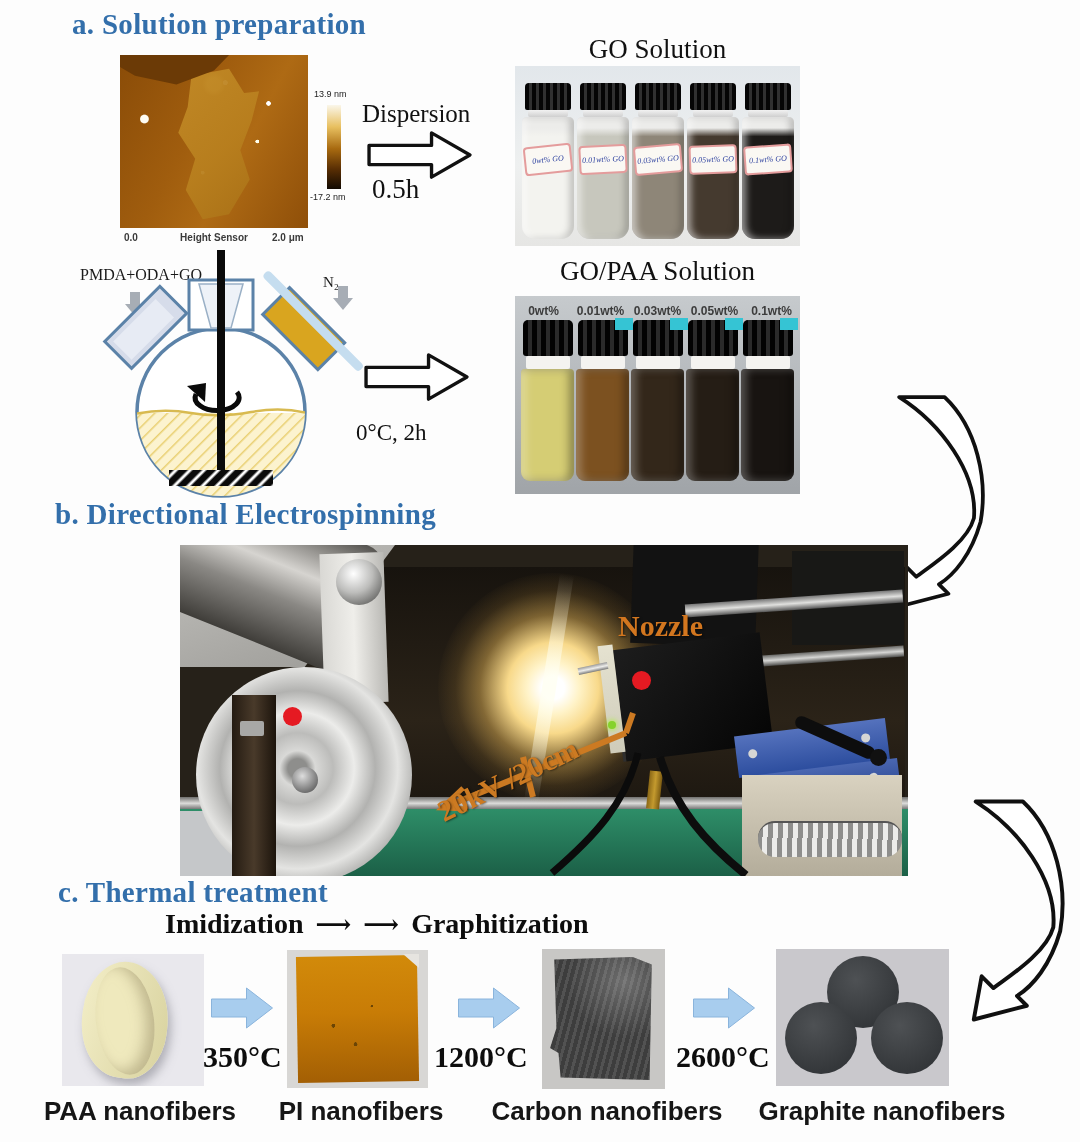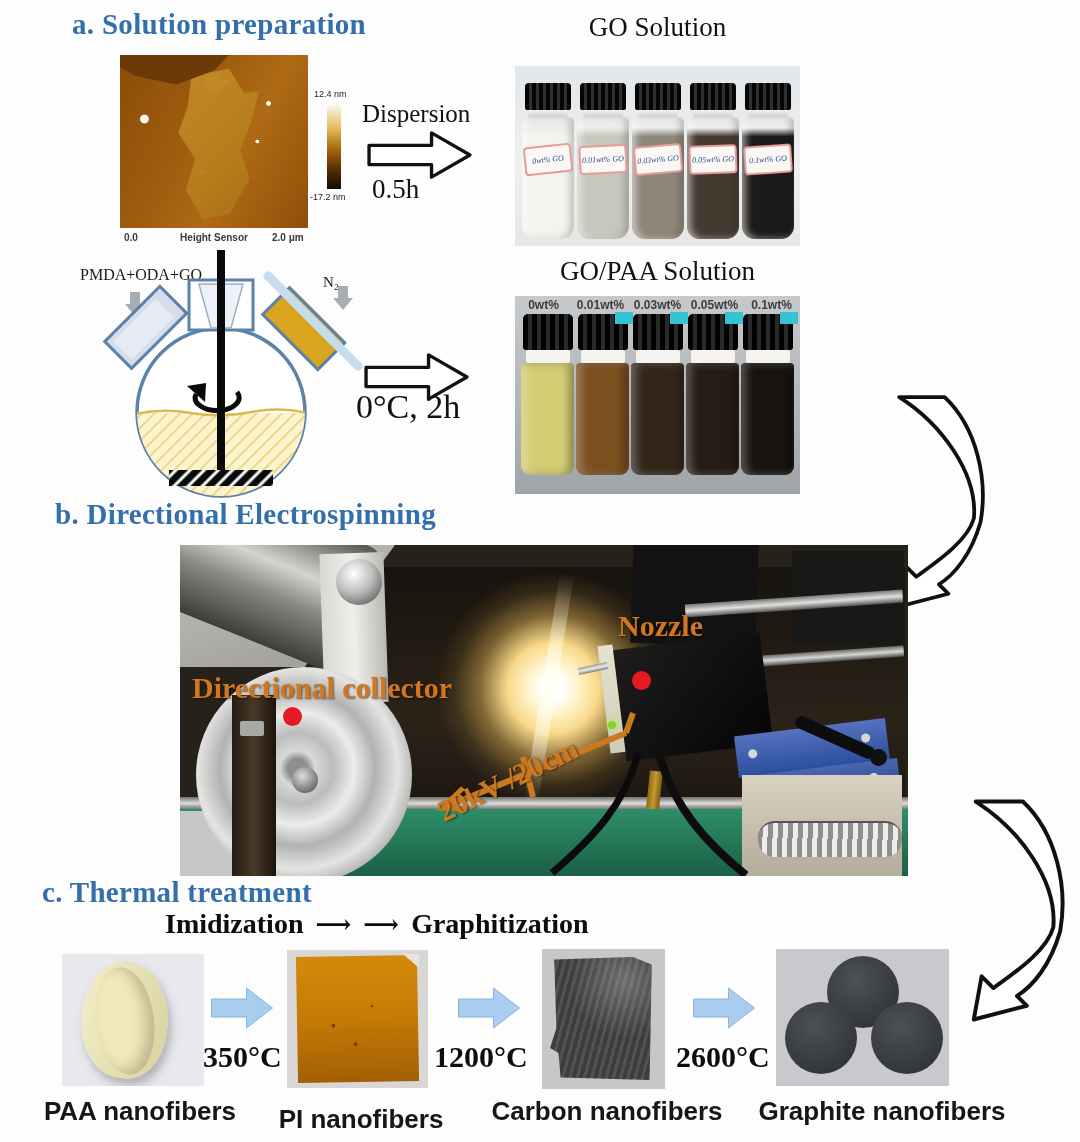--- a/index.html
+++ b/index.html
@@ -45,21 +45,21 @@
   .cap-a{width:46px;height:27px;border-radius:4px 4px 2px 2px;
     background:repeating-linear-gradient(90deg,#050505 0 4px,#303030 4px 7px);}
   .neck-a{width:40px;height:7px;border-radius:2px;background:linear-gradient(#f2f2f2,#cfcfcf);}
   .body-a{width:52px;height:122px;border-radius:5px 5px 13px 13px;
     background:linear-gradient(180deg,#ececea 0 9%, var(--liquid) 16%);
     box-shadow:inset 4px 0 7px rgba(255,255,255,.55), inset -4px 0 7px rgba(0,0,0,.22);}
   .label-a{position:absolute;top:62px;width:44px;height:25px;background:#faf8f3;border:2px solid #e49c9c;
     border-radius:4px;display:flex;align-items:center;justify-content:center;
     font:italic 8px "Liberation Serif",serif;color:#2b3f9e;overflow:hidden;white-space:nowrap;}
   .gopaa-photo{background:linear-gradient(180deg,#c6cacd,#a0a4a8);}
-  .wt-row{display:flex;justify-content:center;gap:2px;padding-top:2px;}
+  .wt-row{display:flex;justify-content:center;gap:2px;padding-top:8px;}
   .wt-lbl{width:55px;text-align:center;font:bold 12px "Liberation Sans",sans-serif;color:#3c3c3c;}
   .vial-b{width:53px;display:flex;flex-direction:column;align-items:center;position:relative;}
   .tape{position:absolute;top:-2px;right:-5px;width:18px;height:12px;background:#35c4d4;z-index:0;}
   .cap-b{width:50px;height:36px;border-radius:5px 5px 3px 3px;position:relative;z-index:1;
     background:repeating-linear-gradient(90deg,#020202 0 5px,#2a2a2a 5px 9px);}
   .shoulder-b{width:44px;height:13px;background:#f4f3f0;border-radius:2px;z-index:1;}
   .body-b{width:53px;height:112px;border-radius:4px 4px 9px 9px;background:var(--liquid);
     box-shadow:inset 5px 0 8px rgba(255,255,255,.28), inset -5px 0 8px rgba(0,0,0,.35);z-index:1;}
 
   
@@ -167,36 +167,36 @@
 
 <div class="abs sec-title" style="left:72px;top:8px;">a. Solution preparation</div>
 
 
 <div class="abs" style="left:120px;top:55px;width:260px;height:195px;">
   <div class="abs afm-img">
     <div class="abs flake-main"></div>
     <div class="abs flake-top"></div>
   </div>
   <div class="abs afm-bar"></div>
-  <div class="abs afm-scale" style="left:194px;top:34px;">12.4 nm</div>
+  <div class="abs afm-scale" style="left:194px;top:34px;">13.9 nm</div>
   <div class="abs afm-scale" style="left:190px;top:137px;">-17.2 nm</div>
   <div class="abs afm-axis" style="left:4px;top:177px;">0.0</div>
   <div class="abs afm-axis center" style="left:0;top:177px;width:188px;">Height Sensor</div>
   <div class="abs afm-axis" style="left:152px;top:177px;">2.0 μm</div>
 </div>
 
 
 <div class="abs serif" style="left:362px;top:100px;font-size:25px;">Dispersion</div>
 <svg class="abs outline-arrow" style="left:365px;top:130px;" width="110" height="50" viewBox="0 0 112 52">
     <use href="#outline-arrow-poly"></use>
   </svg>
 <div class="abs serif" style="left:372px;top:174px;font-size:27px;">0.5h</div>
 
 
-<div class="abs serif center" style="left:515px;top:12px;width:285px;font-size:27px;">GO Solution</div>
+<div class="abs serif center" style="left:515px;top:34px;width:285px;font-size:27px;">GO Solution</div>
 <div class="abs photo go-photo" style="left:515px;top:66px;width:285px;height:180px;">
   <div class="vial-row">
     <div class="vial-a" style="margin-top:10px;">
       <div class="cap-a"></div>
         <div class="neck-a"></div>
       <div class="body-a" style="--liquid: #f3f3ef;"></div>
       <div class="label-a" style="transform:rotate(-6deg);">0wt% GO</div>
     </div>
     <div class="vial-a" style="margin-top:4px;">
       <div class="cap-a"></div>
@@ -269,21 +269,21 @@
   <rect x="142" y="0" width="8" height="226" fill="#0a0a0a"></rect>
   <rect x="94" y="220" width="104" height="16" fill="url(#bladeHatch)"></rect>
   <path d="M162,142 A22,13 0 1 1 121,144" fill="none" stroke="#0a0a0a" stroke-width="5"></path>
   <polygon points="112,136 130,152 131,133" fill="#0a0a0a"></polygon>
 </svg>
 
 
 <svg class="abs outline-arrow" style="left:362px;top:352px;" width="110" height="50" viewBox="0 0 112 52">
     <use href="#outline-arrow-poly"></use>
   </svg>
-<div class="abs serif" style="left:356px;top:388px;font-size:34px;">0°C, 2h</div>
+<div class="abs serif" style="left:356px;top:420px;font-size:23px;">0°C, 2h</div>
 
 
 <div class="abs serif center" style="left:515px;top:256px;width:285px;font-size:27px;">GO/PAA Solution</div>
 <div class="abs photo gopaa-photo" style="left:515px;top:296px;width:285px;height:198px;">
   <div class="wt-row">
     <div class="wt-lbl">0wt%</div>
     <div class="wt-lbl">0.01wt%</div>
     <div class="wt-lbl">0.03wt%</div>
     <div class="wt-lbl">0.05wt%</div>
     <div class="wt-lbl">0.1wt%</div>
@@ -373,34 +373,33 @@
   <svg class="abs" style="left:0;top:0;" width="728" height="331">
     <path d="M458,208 C446,258 414,292 372,328" fill="none" stroke="#0b0b0b" stroke-width="7"></path>
     <path d="M480,212 C494,262 526,298 566,330" fill="none" stroke="#0d0d0d" stroke-width="8"></path>
   </svg>
   <svg class="abs" style="left:0;top:0;" width="728" height="331">
     <line x1="265" y1="262" x2="446" y2="188" stroke="#cc7a22" stroke-width="6"></line>
     <line x1="343" y1="212" x2="353" y2="252" stroke="#cc7a22" stroke-width="6"></line>
     <line x1="446" y1="188" x2="453" y2="168" stroke="#cc7a22" stroke-width="6"></line>
     <polyline points="283,243 262,263 288,264" fill="none" stroke="#cc7a22" stroke-width="5"></polyline>
   </svg>
-  <div class="abs orange-lbl" style="left:12px;top:126px;">Directional collector</div>
   <div class="abs red-dot" style="left:103px;top:162px;"></div>
   <div class="abs orange-lbl" style="left:438px;top:64px;">Nozzle</div>
   <div class="abs red-dot" style="left:452px;top:126px;"></div>
   <div class="abs orange-lbl voltage" style="left:252px;top:218px;">20kV /20cm</div>
 </div>
 
 
 <svg class="abs curved-arrow" style="left:962px;top:788px;" width="108" height="247" viewBox="0 0 110 240">
     <use href="#curve-arrow-path"></use>
   </svg>
 
 
-<div class="abs sec-title" style="left:42px;top:876px;">c. Thermal treatment</div>
+<div class="abs sec-title" style="left:58px;top:876px;">c. Thermal treatment</div>
 
 <div class="abs steps-row" style="left:165px;top:908px;width:745px;">
   <span>Imidization</span>
   <span class="step-arrow-lbl">⟶</span>
   <span class="step-arrow-lbl">⟶</span>
   <span>Graphitization</span>
 </div>
 
 
 <div class="abs photo paa-photo" style="left:62px;top:954px;width:142px;height:132px;">
@@ -433,18 +432,18 @@
 
 
 <div class="abs photo graphite-photo" style="left:776px;top:949px;width:173px;height:137px;">
   <div class="disc" style="left:51px;top:7px;"></div>
   <div class="disc" style="left:9px;top:53px;"></div>
   <div class="disc" style="left:95px;top:53px;"></div>
 </div>
 
 
 <div class="abs stage-name center" style="left:40px;top:1096px;width:200px;">PAA nanofibers</div>
-<div class="abs stage-name center" style="left:270px;top:1096px;width:182px;margin-top:8px;">PI nanofibers</div>
+<div class="abs stage-name center" style="left:270px;top:1096px;width:182px;">PI nanofibers</div>
 <div class="abs stage-name center" style="left:486px;top:1096px;width:242px;">Carbon nanofibers</div>
 <div class="abs stage-name center" style="left:746px;top:1096px;width:272px;">Graphite nanofibers</div>
 
 
 
 
 </body></html>

